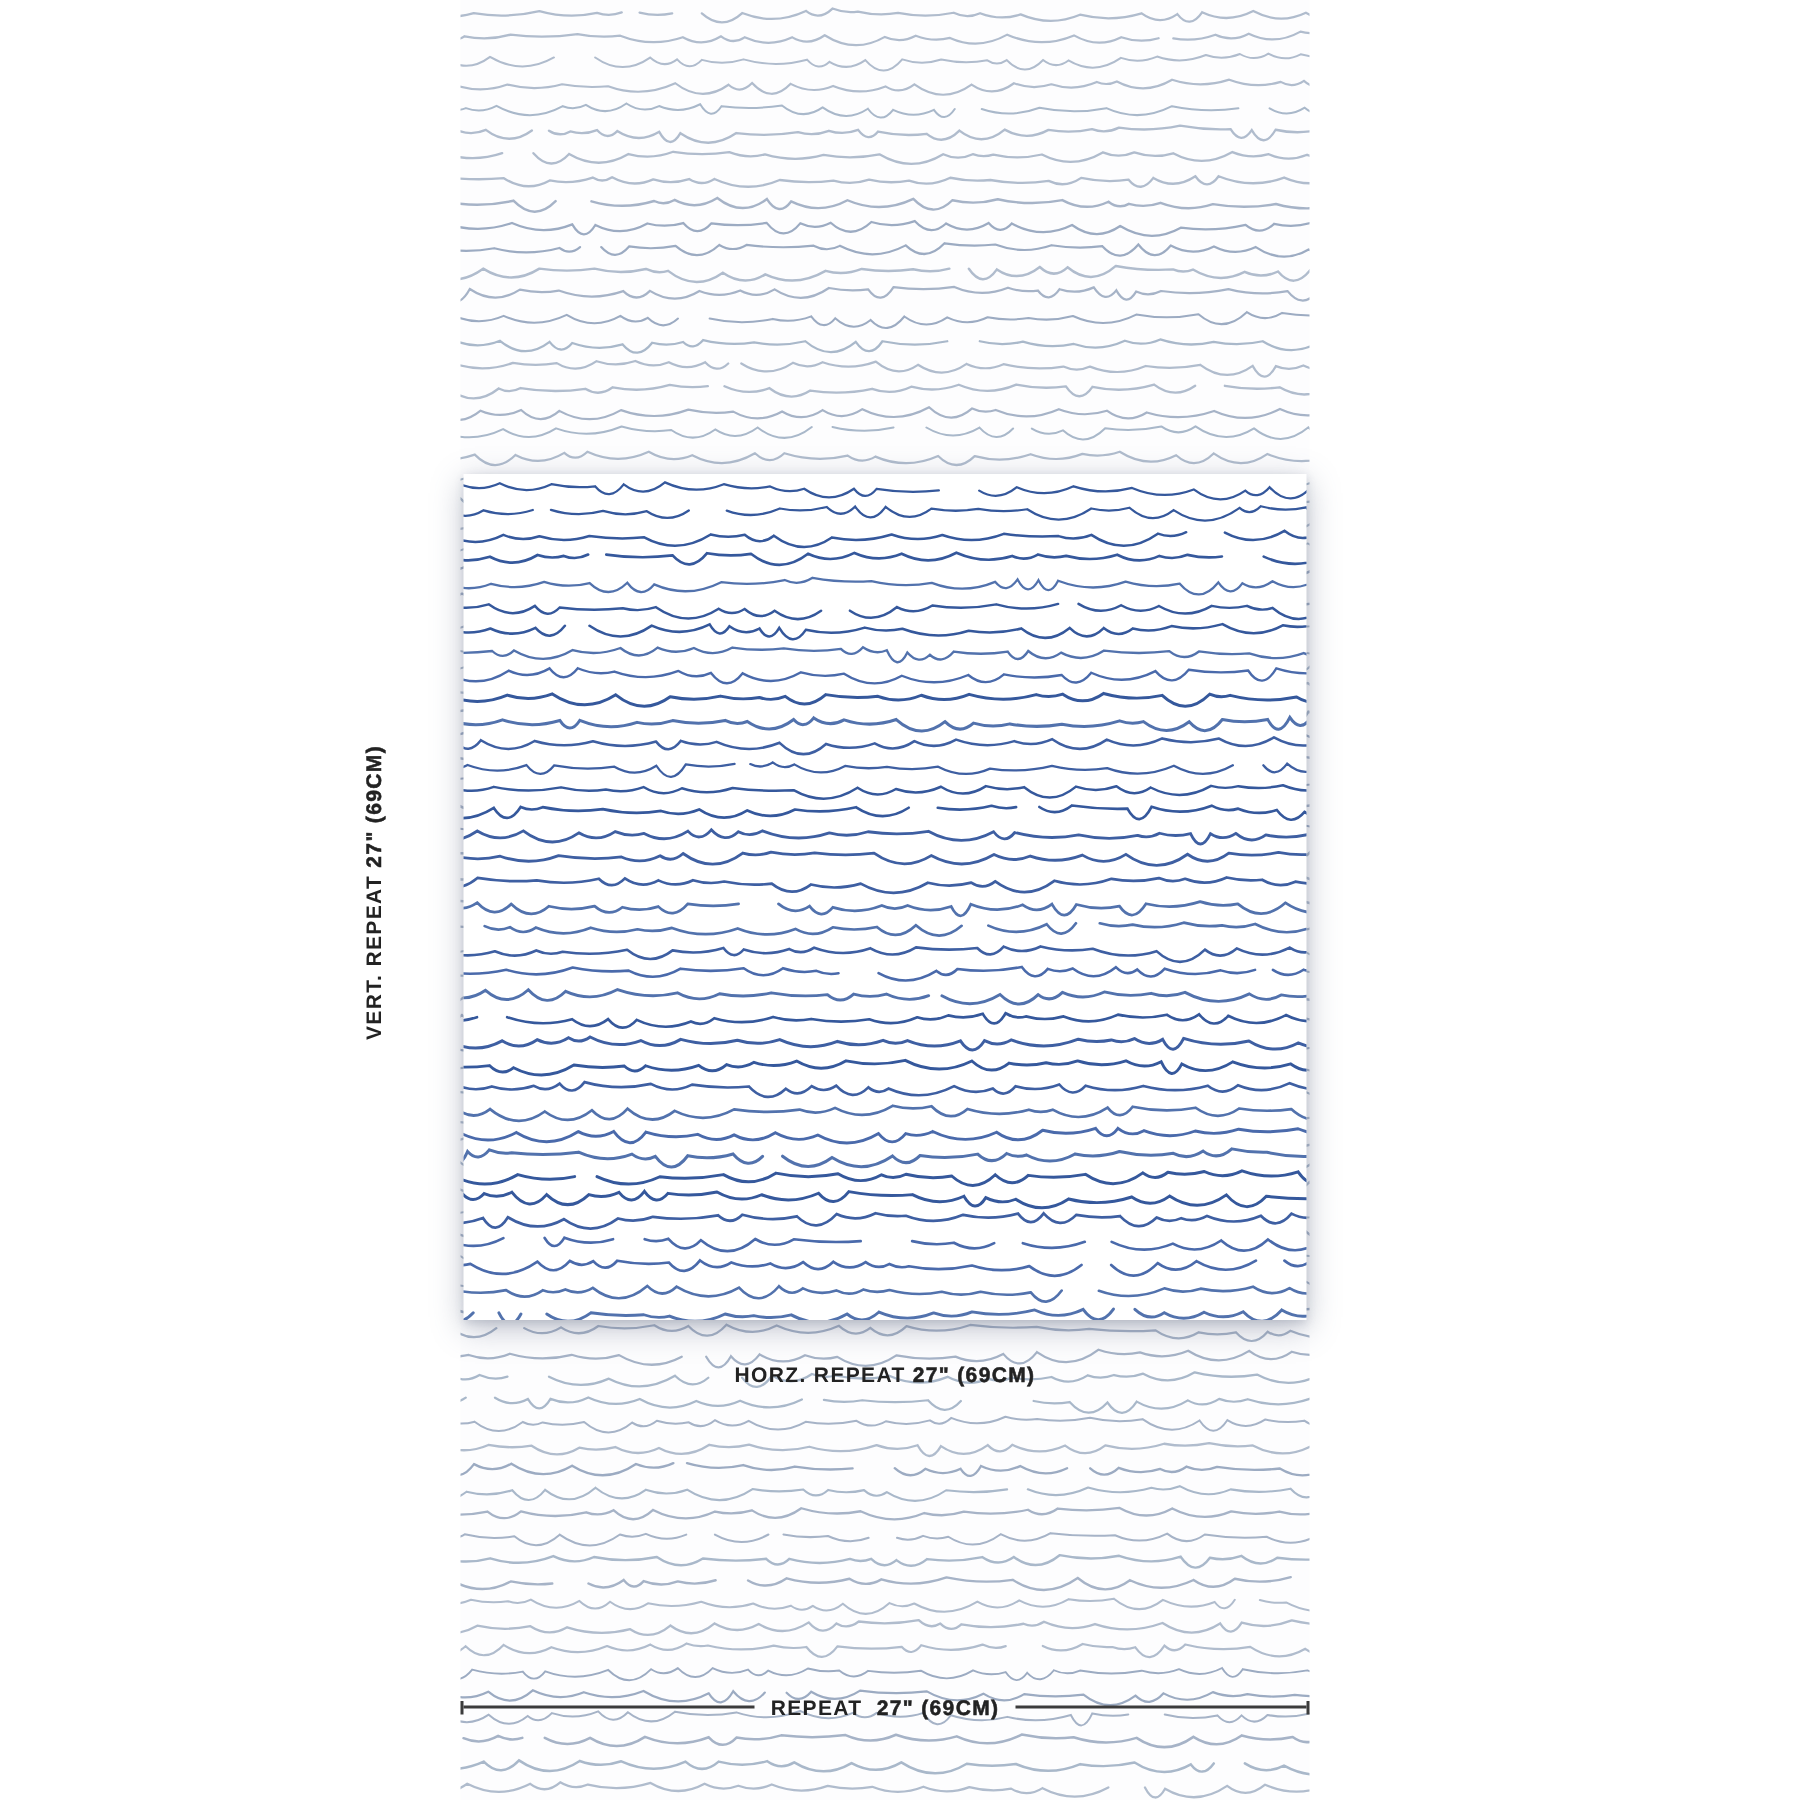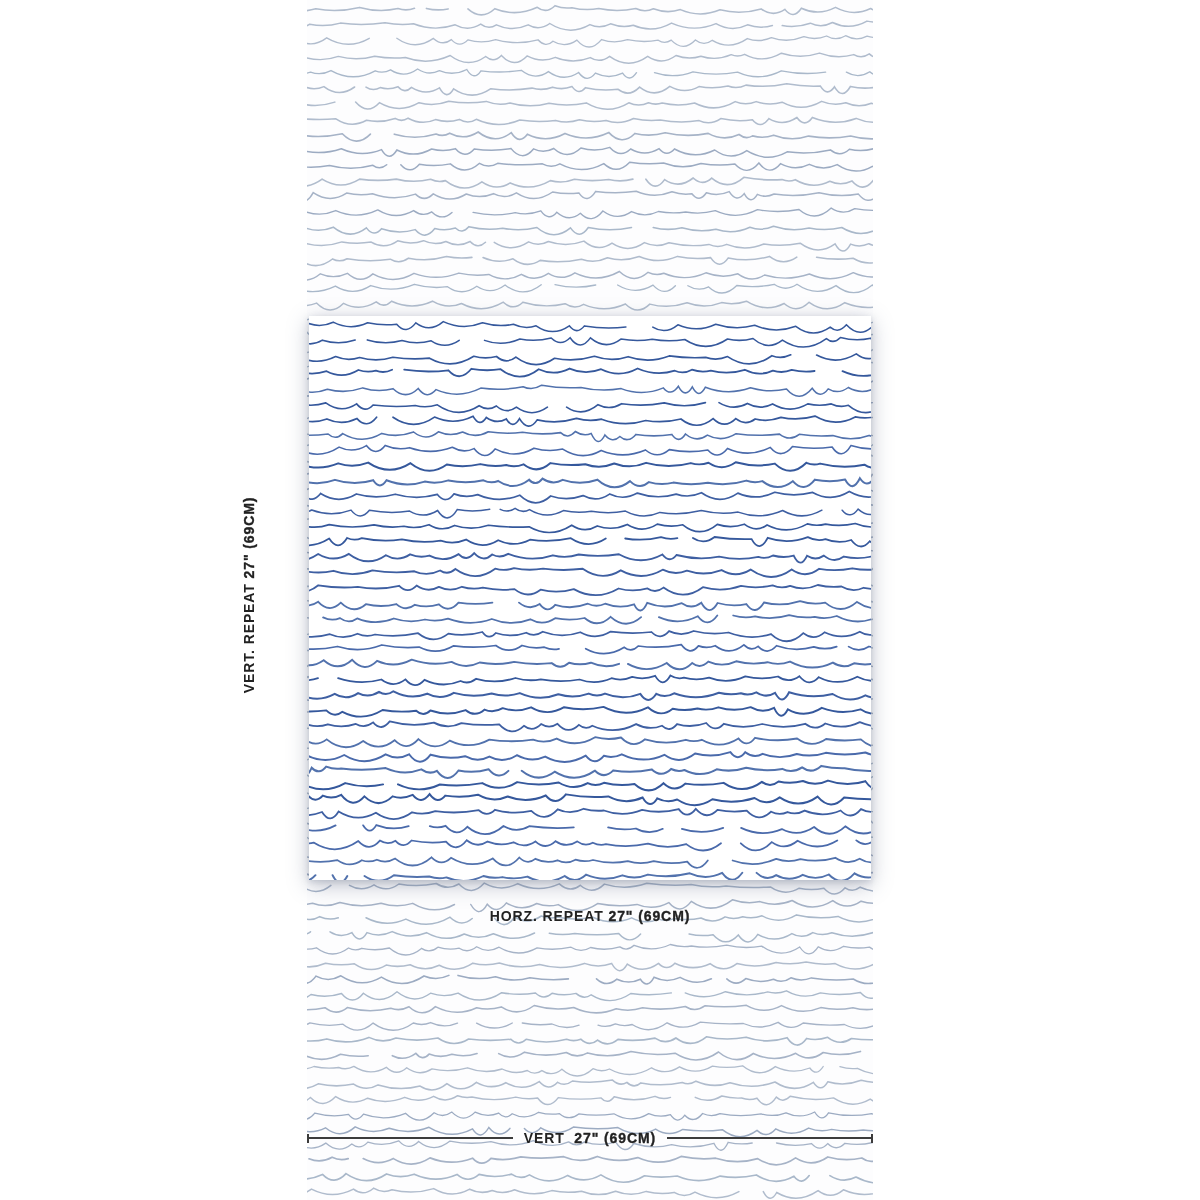--- a/index.html
+++ b/index.html
@@ -177,18 +177,18 @@
 
 <div class="horz-label lbl">
   <span>HORZ. REPEAT</span>
   <span class="val">27" (69CM)</span>
 </div>
 
 <div class="width-row">
   <div class="tick"></div>
   <div class="seg"></div>
   <div class="lbl">
-    <span>VERT</span>
+    <span>REPEAT</span>
     <span class="val">27" (69CM)</span>
   </div>
   <div class="seg"></div>
   <div class="tick"></div>
 </div>
 
 </body></html>

